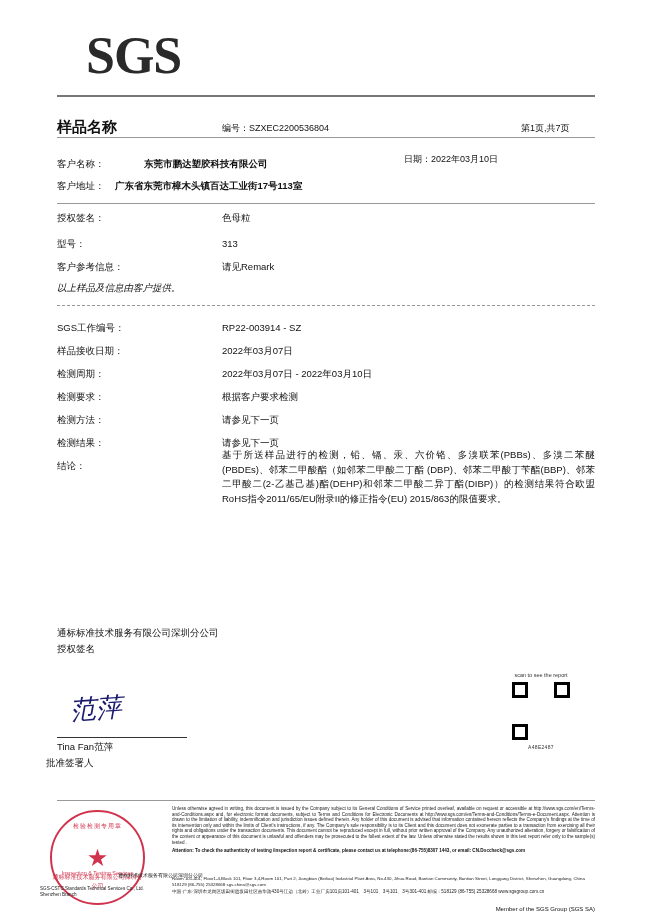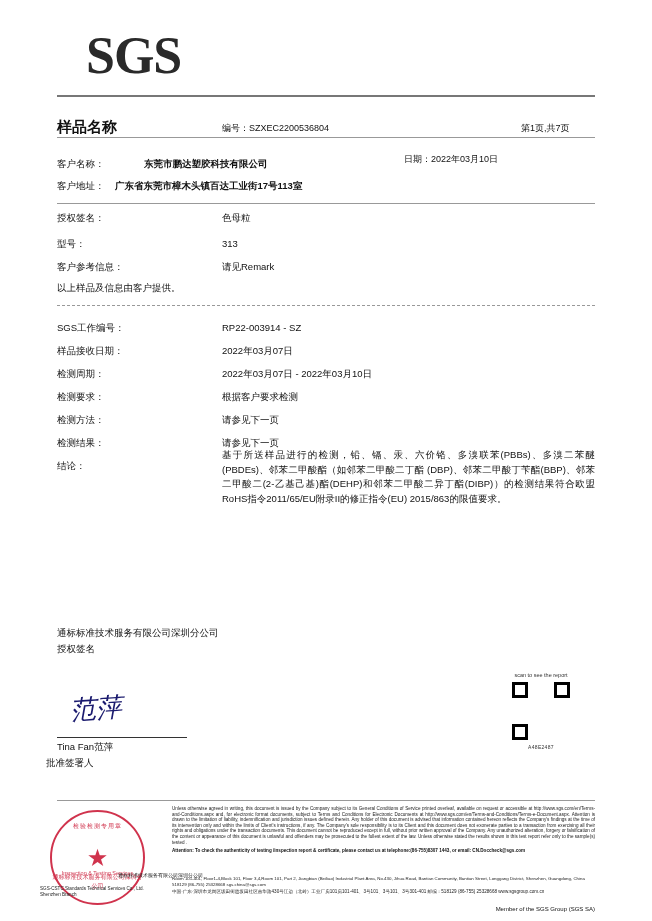--- a/index.html
+++ b/index.html
@@ -99,20 +99,21 @@
     font-size: 9.5px;
     color: #111;
     line-height: 14.5px;
     text-align: justify;
   }
   .note {
     position: absolute;
     left: 57px;
     font-size: 9.5px;
     color: #111;
+    font-style: italic;
   }
   .sign-company {
     position: absolute;
     left: 57px;
     top: 627px;
     font-size: 9.5px;
     color: #111;
   }
   .sign-auth {
     position: absolute;

